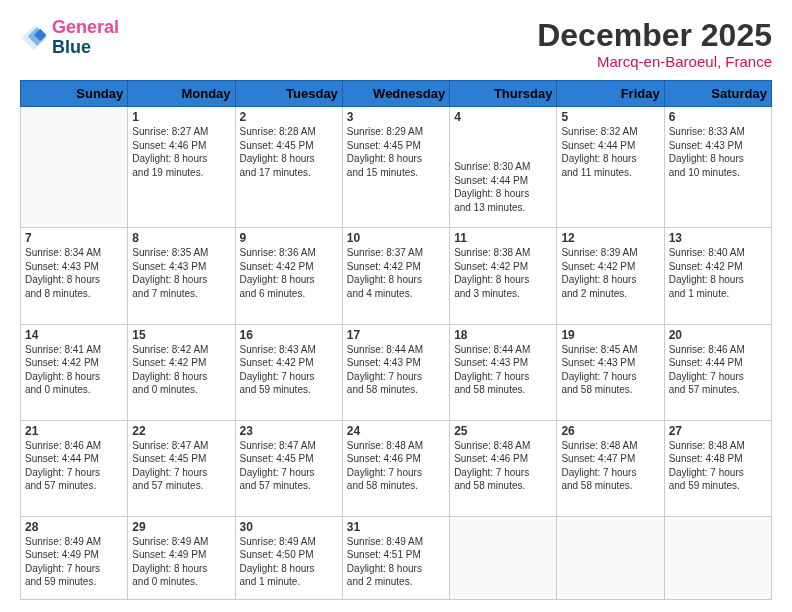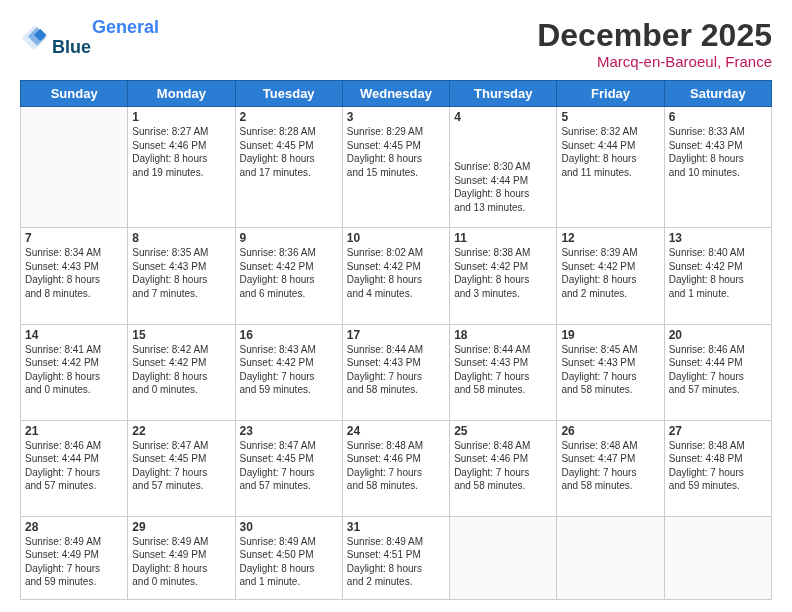--- a/index.html
+++ b/index.html
@@ -26,21 +26,21 @@
     .logo {
       display: flex;
       align-items: center;
       gap: 4px;
     }
     .logo-text {
       font-size: 18px;
       font-weight: bold;
       line-height: 1.1;
     }
-    .logo-general { color: #3b82f6; margin-left: 40px; }
+    .logo-general { color: #ec4899; }
     .logo-blue { color: #0c4a6e; }
     .logo-icon {
       width: 28px;
       height: 28px;
     }
     .title-block {
       text-align: right;
     }
     .month-title {
       font-size: 32px;
@@ -54,25 +54,25 @@
     }
     .calendar {
       flex: 1;
       border: 1px solid #ccc;
       border-collapse: collapse;
       width: 100%;
       table-layout: fixed;
     }
     .calendar th {
       background: #2b7cd3;
-      color: #ffffff;
+      color: #000000;
       font-size: 13px;
       font-weight: bold;
       padding: 5px 4px;
-      text-align: center;
+      text-align: right;
       border: 1px solid #1a5fa8;
     }
     .calendar td {
       border: 1px solid #ccc;
       vertical-align: top;
       padding: 3px 4px;
       font-size: 10.5px;
       color: #333;
       width: calc(100% / 7);
       height: 88px;
@@ -192,21 +192,21 @@
           </td>
           <td>
             <span class="day-num">9</span>
             <div class="day-info" style="white-space: pre-line;">Sunrise: 8:36 AM
 Sunset: 4:42 PM
 Daylight: 8 hours
 and 6 minutes.</div>
           </td>
           <td>
             <span class="day-num">10</span>
-            <div class="day-info" style="white-space: pre-line;">Sunrise: 8:02 AM
+            <div class="day-info" style="white-space: pre-line;">Sunrise: 8:37 AM
 Sunset: 4:42 PM
 Daylight: 8 hours
 and 4 minutes.</div>
           </td>
           <td>
             <span class="day-num">11</span>
             <div class="day-info" style="white-space: pre-line;">Sunrise: 8:38 AM
 Sunset: 4:42 PM
 Daylight: 8 hours
 and 3 minutes.</div>

